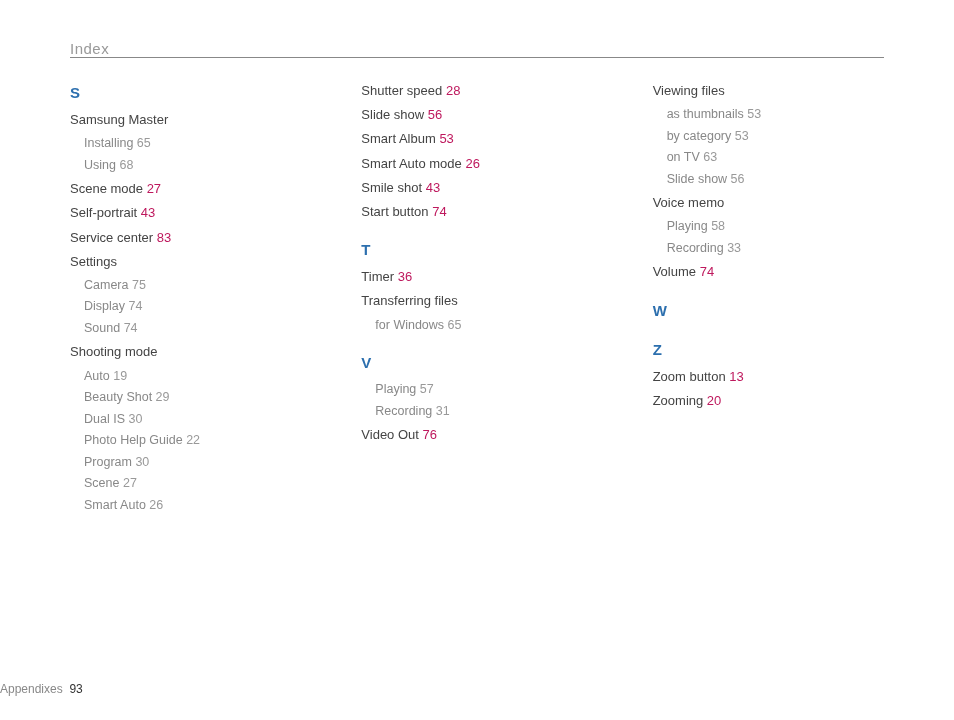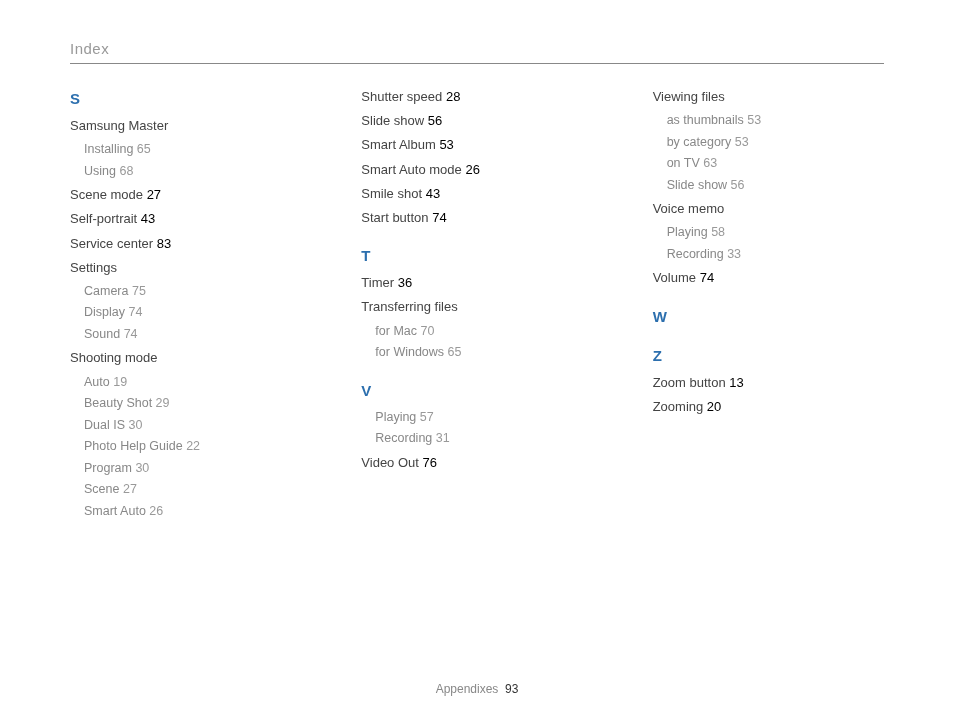--- a/index.html
+++ b/index.html
@@ -11,21 +11,20 @@
     width: 954px;
     height: 720px;
     box-sizing: border-box;
     position: relative;
   }
   .header {
     font-size: 15px;
     color: #999;
     font-weight: 300;
     letter-spacing: 0.5px;
-    padding-bottom: 6px;
     border-bottom: 1px solid #888;
     margin-bottom: 24px;
   }
   .columns {
     display: flex;
     gap: 60px;
   }
   .col {
     flex: 1;
     font-size: 13px;
@@ -36,35 +35,34 @@
     font-weight: bold;
     font-size: 15px;
     margin-top: 18px;
     margin-bottom: 8px;
   }
   .letter.first { margin-top: 0; }
   .entry {
     color: #444;
     margin: 6px 0;
   }
-  .entry .pg { color: #000000; }
+  .entry .pg { color: #be185d; }
   .sub {
     margin-left: 14px;
     color: #888;
     font-size: 12.5px;
     margin-top: 4px;
     margin-bottom: 4px;
   }
   .sub .pg { color: #999; }
   .footer {
     position: absolute;
     bottom: 24px;
     left: 0;
     width: 100%;
-    text-align: center;
     font-size: 12px;
     color: #888;
   }
   .footer .pnum { color: #333; font-weight: 500; }
 </style>
 </head>
 <body>
 
 <div class="header">Index</div>
 
@@ -100,21 +98,20 @@
     <div class="entry" style="margin-top:0"><span>Shutter speed</span>  <span class="pg">28</span></div>
     <div class="entry"><span>Slide show</span>  <span class="pg">56</span></div>
     <div class="entry"><span>Smart Album</span>  <span class="pg">53</span></div>
     <div class="entry"><span>Smart Auto mode</span>  <span class="pg">26</span></div>
     <div class="entry"><span>Smile shot</span>  <span class="pg">43</span></div>
     <div class="entry"><span>Start button</span>  <span class="pg">74</span></div>
 
     <div class="letter">T</div>
     <div class="entry"><span>Timer</span>  <span class="pg">36</span></div>
     <div class="entry">Transferring files</div>
-    <div class="sub"><span>for Mac</span>  <span class="pg">70</span></div>
     <div class="sub"><span>for Windows</span>  <span class="pg">65</span></div>
 
     <div class="letter">V</div>
     <div class="sub"><span>Playing</span>  <span class="pg">57</span></div>
     <div class="sub"><span>Recording</span>  <span class="pg">31</span></div>
     <div class="entry"><span>Video Out</span>  <span class="pg">76</span></div>
   </div>
 
   <div class="col">
     <div class="entry" style="margin-top:0">Viewing files</div>

